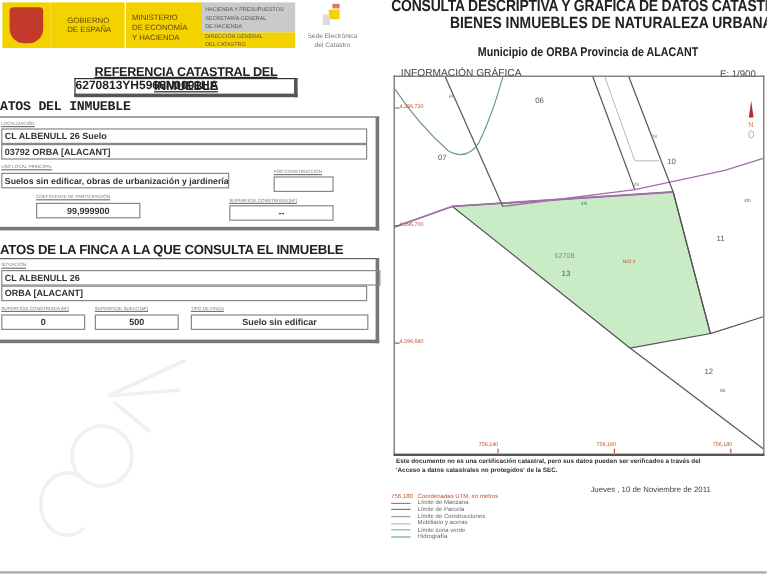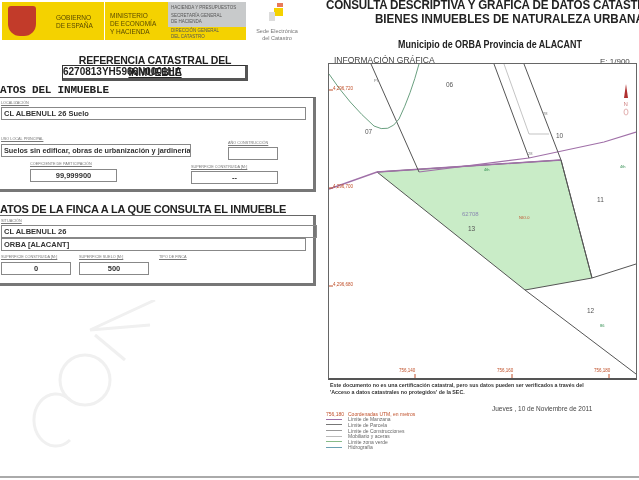--- a/index.html
+++ b/index.html
@@ -74,40 +74,42 @@
   <div>del Catastro</div>
 </div>
 
 <div class="abs ref-title">REFERENCIA CATASTRAL DEL INMUEBLE</div>
 <div class="abs ref-box">6270813YH5966N0001HA</div>
 
 <div class="abs section-title" style="left:0;top:84px;font-family:Liberation Mono, monospace;">ATOS DEL INMUEBLE</div>
 <div class="abs panel" style="left:-4px;top:97px;width:316px;height:91px;">
   <div class="abs lbl" style="left:4px;top:3px;">LOCALIZACIÓN</div>
   <div class="abs fld" style="left:4px;top:9px;width:305px;height:13px;">CL ALBENULL 26 Suelo</div>
+  <div class="abs fld" style="left:4px;top:22px;width:305px;height:13px;">03792 ORBA [ALACANT]</div>
   <div class="abs lbl" style="left:4px;top:39px;">USO LOCAL PRINCIPAL</div>
   <div class="abs fld" style="left:4px;top:46px;width:190px;height:13px;font-size:7.3px;">Suelos sin edificar, obras de urbanización y jardinería</div>
   <div class="abs lbl" style="left:231px;top:43px;">AÑO CONSTRUCCIÓN</div>
   <div class="abs fld c" style="left:231px;top:49px;width:50px;height:13px;"></div>
   <div class="abs lbl" style="left:33px;top:64px;">COEFICIENTE DE PARTICIPACIÓN</div>
   <div class="abs fld c" style="left:33px;top:71px;width:87px;height:13px;">99,999900</div>
   <div class="abs lbl" style="left:194px;top:67px;">SUPERFICIE CONSTRUIDA [m²]</div>
   <div class="abs fld c" style="left:194px;top:73px;width:87px;height:13px;">--</div>
 </div>
 
 <div class="abs section-title" style="left:0;top:203px;">ATOS DE LA FINCA A LA QUE CONSULTA EL INMUEBLE</div>
 <div class="abs panel" style="left:-4px;top:215px;width:316px;height:67px;">
   <div class="abs lbl" style="left:4px;top:3px;">SITUACIÓN</div>
   <div class="abs fld" style="left:4px;top:9px;width:316px;height:13px;">CL ALBENULL 26</div>
   <div class="abs fld" style="left:4px;top:22px;width:305px;height:13px;">ORBA [ALACANT]</div>
   <div class="abs lbl" style="left:4px;top:39px;">SUPERFICIE CONSTRUIDA [m²]</div>
   <div class="abs fld c" style="left:4px;top:46px;width:70px;height:13px;">0</div>
   <div class="abs lbl" style="left:82px;top:39px;">SUPERFICIE SUELO [m²]</div>
   <div class="abs fld c" style="left:82px;top:46px;width:70px;height:13px;">500</div>
   <div class="abs lbl" style="left:162px;top:39px;">TIPO DE FINCA</div>
+  <div class="abs fld c" style="left:162px;top:46px;width:148px;height:13px;">Suelo sin edificar</div>
 </div>
 
 <svg class="abs watermark" viewBox="0 0 180 170">
   <g fill="none" stroke="#f0f0f0" stroke-width="3">
     <path d="M60 100 a22 26 0 1 0 0 40"></path>
     <circle cx="75" cy="80" r="25"></circle>
     <path d="M80 30 L145 0 M85 35 L115 60 M80 30 L140 25"></path>
   </g>
 </svg>
 

